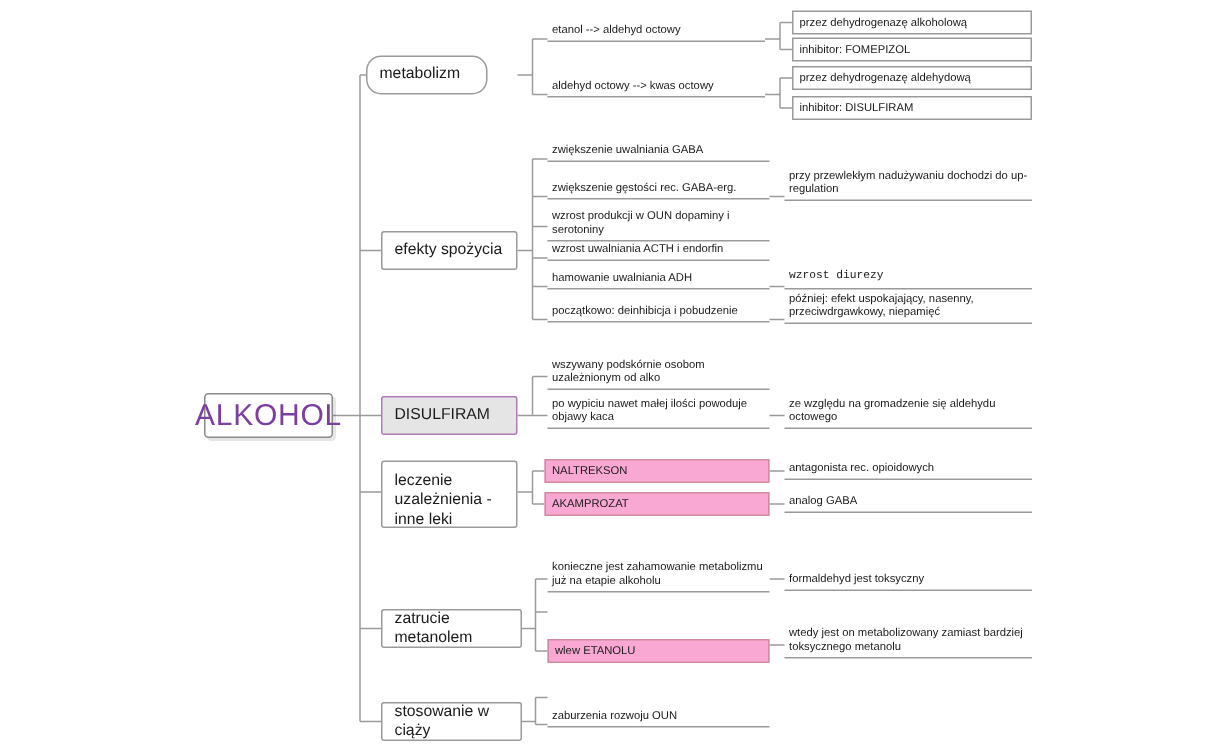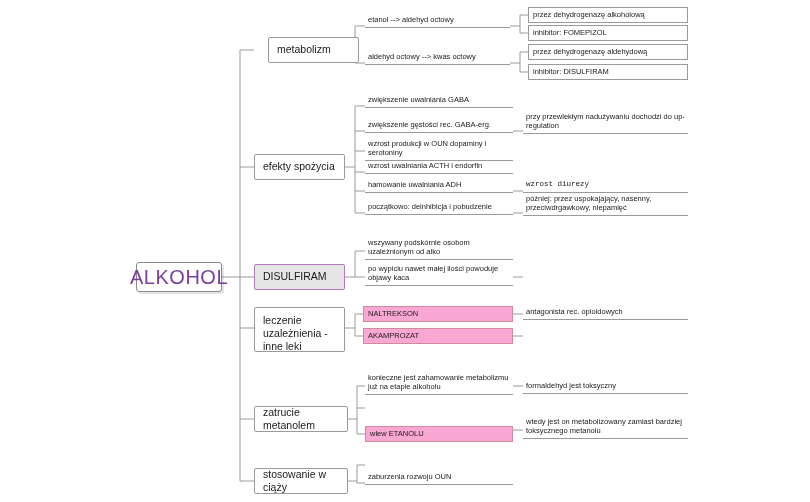--- a/index.html
+++ b/index.html
@@ -150,21 +150,21 @@
       <path d="M357,465 L357,483"></path>
       <path d="M357,465 L365,465"></path>
       <path d="M357,483 L365,483"></path>
     </g>
   </svg>
 
   <div class="node root" style="left:136px; top:262px; width:86px; height:30px; justify-content:center;">
     <span>ALKOHOL</span>
   </div>
 
-  <div class="node lvl1" style="left:268px; top:37px; width:91px; height:26px;">
+  <div class="node lvl1" style="left:244px; top:37px; width:81px; height:26px;border-radius:10px;">
     <span>metabolizm</span>
   </div>
   <div class="node leaf" style="left:365px; top:14px; width:145px; height:14px;">
     <span>etanol --&gt; aldehyd octowy</span>
   </div>
   <div class="node leaf" style="left:365px; top:51px; width:145px; height:14px;">
     <span>aldehyd octowy --&gt; kwas octowy</span>
   </div>
   <div class="node leaf boxed" style="left:528px; top:7px; width:160px; height:16px;">
     <span>przez dehydrogenazę alkoholową</span>
@@ -200,45 +200,51 @@
   <div class="node leaf" style="left:365px; top:201px; width:148px; height:14px;">
     <span>początkowo: deinhibicja i pobudzenie</span>
   </div>
   <div class="node leaf" style="left:523px; top:112px; width:165px; height:22px;">
     <span>przy przewlekłym nadużywaniu dochodzi do up-regulation</span>
   </div>
   <div class="node leaf" style="left:523px; top:179px; width:165px; height:14px;font-family:Liberation Mono, monospace;">
     <span>wzrost diurezy</span>
   </div>
   <div class="node leaf" style="left:523px; top:194px; width:165px; height:22px;">
-    <span>później: przez uspokajający, nasenny, przeciwdrgawkowy, niepamięć</span>
+    <span>później: efekt uspokajający, nasenny, przeciwdrgawkowy, niepamięć</span>
   </div>
 
   <div class="node lvl1 purple" style="left:254px; top:264px; width:91px; height:26px;">
     <span>DISULFIRAM</span>
   </div>
   <div class="node leaf" style="left:365px; top:238px; width:148px; height:22px;">
     <span>wszywany podskórnie osobom uzależnionym od alko</span>
   </div>
   <div class="node leaf" style="left:365px; top:264px; width:148px; height:22px;">
     <span>po wypiciu nawet małej ilości powoduje objawy kaca</span>
   </div>
+  <div class="node leaf" style="left:523px; top:264px; width:165px; height:22px;">
+    <span>ze względu na gromadzenie się aldehydu octowego</span>
+  </div>
 
   <div class="node lvl1" style="left:254px; top:307px; width:91px; height:45px; align-items:flex-start; padding-top:6px;">
     <span>leczenie uzależnienia - inne leki</span>
   </div>
   <div class="node leaf pink" style="left:363px; top:306px; width:150px; height:16px;">
     <span>NALTREKSON</span>
   </div>
   <div class="node leaf pink" style="left:363px; top:328px; width:150px; height:16px;">
     <span>AKAMPROZAT</span>
   </div>
   <div class="node leaf" style="left:523px; top:306px; width:165px; height:14px;">
     <span>antagonista rec. opioidowych</span>
   </div>
+  <div class="node leaf" style="left:523px; top:328px; width:165px; height:14px;">
+    <span>analog GABA</span>
+  </div>
 
   <div class="node lvl1" style="left:254px; top:406px; width:94px; height:26px;">
     <span>zatrucie metanolem</span>
   </div>
   <div class="node leaf" style="left:365px; top:373px; width:148px; height:22px;">
     <span>konieczne jest zahamowanie metabolizmu już na etapie alkoholu</span>
   </div>
   <div class="node leaf pink" style="left:365px; top:426px; width:148px; height:16px;">
     <span>wlew ETANOLU</span>
   </div>

